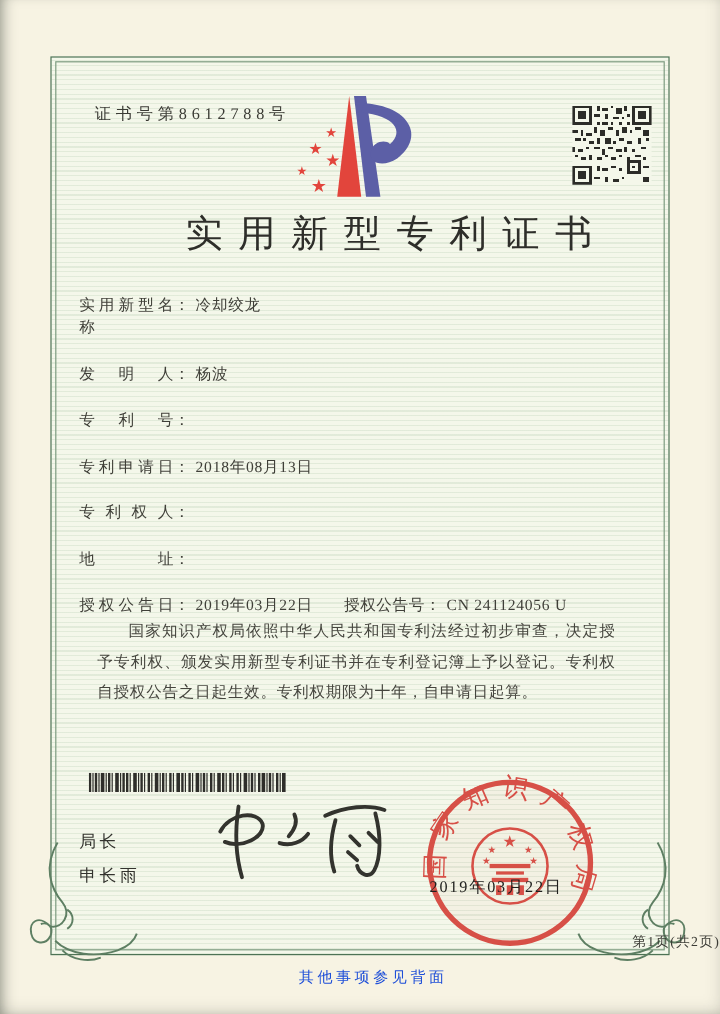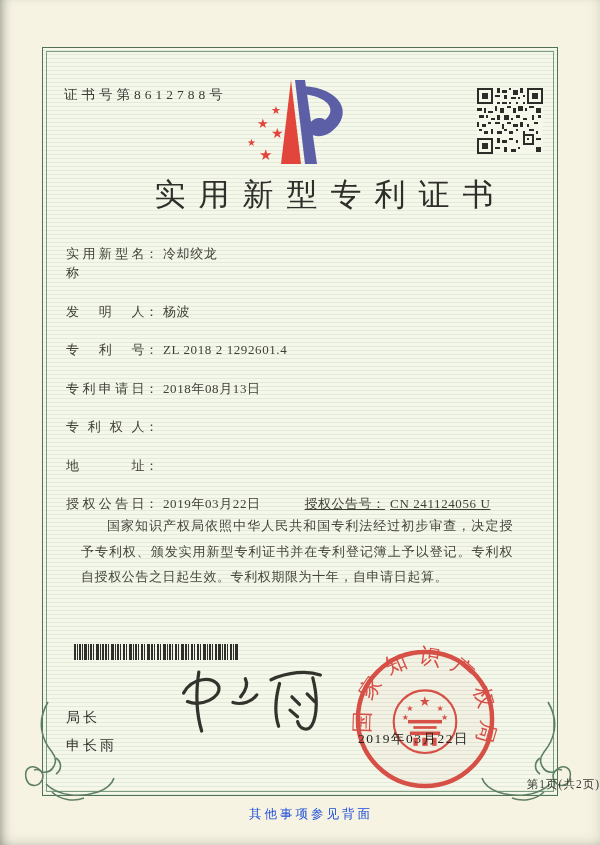--- a/index.html
+++ b/index.html
@@ -11,39 +11,39 @@
   .paper{position:absolute;inset:0;background:#f7f3e3;
     box-shadow:inset 9px 0 12px -8px rgba(45,55,45,.55), inset -5px -7px 16px -10px rgba(90,90,85,.4);}
   .frame{
     position:absolute;left:42px;top:47px;width:514px;height:747px;
     border:1.6px solid #4e7355;
     background:#f4f7ea;
     background-image:repeating-linear-gradient(0deg,rgba(130,170,130,.16) 0,rgba(130,170,130,.16) 1px,transparent 1px,transparent 4px);
   }
   .frame::before{content:"";position:absolute;inset:3px;border:1px solid #7d9c80;pointer-events:none;}
   .abs{position:absolute;}
-  .cert-no{left:64px;top:86px;font-size:13.5px;letter-spacing:4px;color:#3a3a34;}
+  .cert-no{left:79px;top:86px;font-size:13.5px;letter-spacing:4px;color:#3a3a34;}
   .logo{left:243px;top:78px;}
   .qr{left:477px;top:88px;}
   .title{left:0;top:174px;width:100%;text-align:center;font-size:31px;font-weight:400;
     letter-spacing:13px;color:#2e2e2a;margin:0;text-indent:13px;padding-left:24px;}
   .fields{left:66px;top:244px;width:462px;font-size:13px;color:#3f3f38;}
   .row{display:flex;align-items:flex-start;margin-bottom:19.5px;line-height:19px;}
   .lbl{display:inline-block;width:79px;text-align:justify;text-align-last:justify;flex:none;letter-spacing:.5px;}
   .colon{flex:none;}
   .val{margin-left:5px;letter-spacing:.6px;}
   .row.address .val{width:372px;}
   .row.grant .pair{display:flex;}
-  .row.grant .pair+.pair{margin-left:44px;text-decoration:underline;}
+  .row.grant .pair+.pair{margin-left:26px;}
   .row.grant .pair .lbl2{flex:none;letter-spacing:.5px;}
   .paras{left:66px;top:498px;width:462px;font-size:13px;line-height:25.5px;color:#45453e;text-align:justify;}
   .paras p{margin:15px;text-indent:2em;letter-spacing:.6px;}
   .barcode-box{left:74px;top:644px;}
   .barcode rect{fill:#2e2e2a;}
-  .director{left:66px;top:704px;font-size:14px;color:#33332e;letter-spacing:3px;line-height:28px;}
+  .director{left:66px;top:689px;font-size:14px;color:#33332e;letter-spacing:3px;line-height:28px;}
   .signature{left:176px;top:662px;}
   .sig-stroke{fill:none;stroke:#33332e;stroke-width:3.4;stroke-linecap:round;stroke-linejoin:round;}
   .seal-box{left:346px;top:643px;opacity:.92;}
   .seal-red{fill:#d5423a;}
   .seal-date{left:358px;top:730px;font-size:13.5px;color:#1f1f1d;letter-spacing:1.5px;z-index:5;}
   .page-info{left:0;top:777px;width:100%;text-align:right;font-size:11.5px;color:#3c3c36;letter-spacing:1px;}
   .back-note{left:11px;top:806px;width:100%;text-align:center;font-size:12.5px;color:#1d4ed8;letter-spacing:3px;}
   .ornament{stroke:#5e7f63;fill:none;stroke-width:1.6;}
   .orn-bl{left:22px;top:700px;}
   .orn-br{left:478px;top:700px;transform:scaleX(-1);}
@@ -180,21 +180,20 @@
     <span class="val">冷却绞龙</span>
   </div>
   <div class="row">
     <span class="lbl">发明人</span>
       <span class="colon">：</span>
     <span class="val">杨波</span>
   </div>
   <div class="row">
     <span class="lbl">专利号</span>
       <span class="colon">：</span>
-    <span class="val">ZL 2018 2 1292601.4</span>
   </div>
   <div class="row">
     <span class="lbl">专利申请日</span>
       <span class="colon">：</span>
     <span class="val">2018年08月13日</span>
   </div>
   <div class="row">
     <span class="lbl">专利权人</span>
       <span class="colon">：</span>
   </div>

